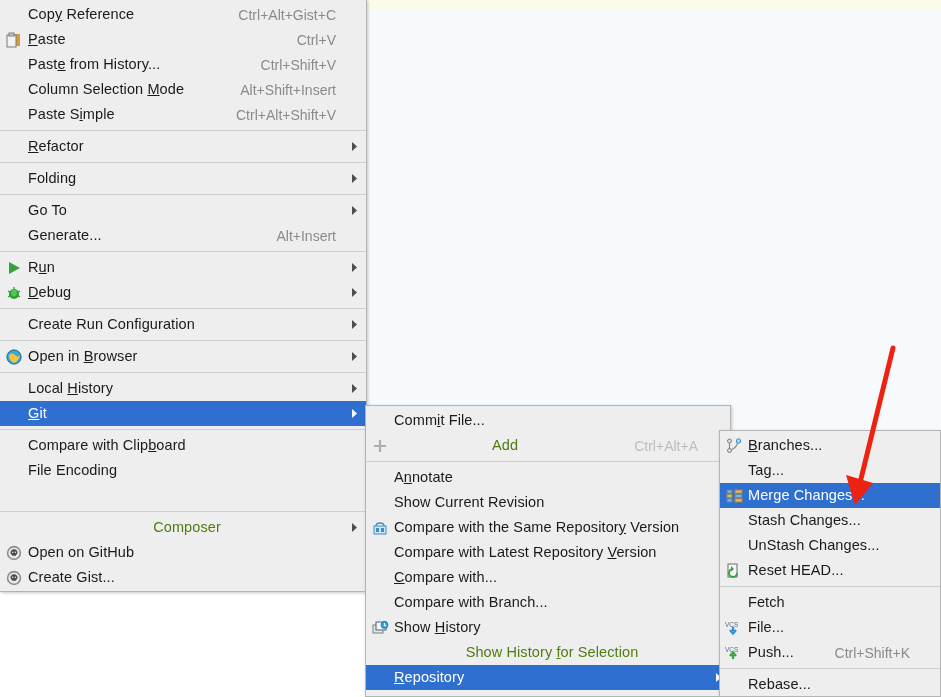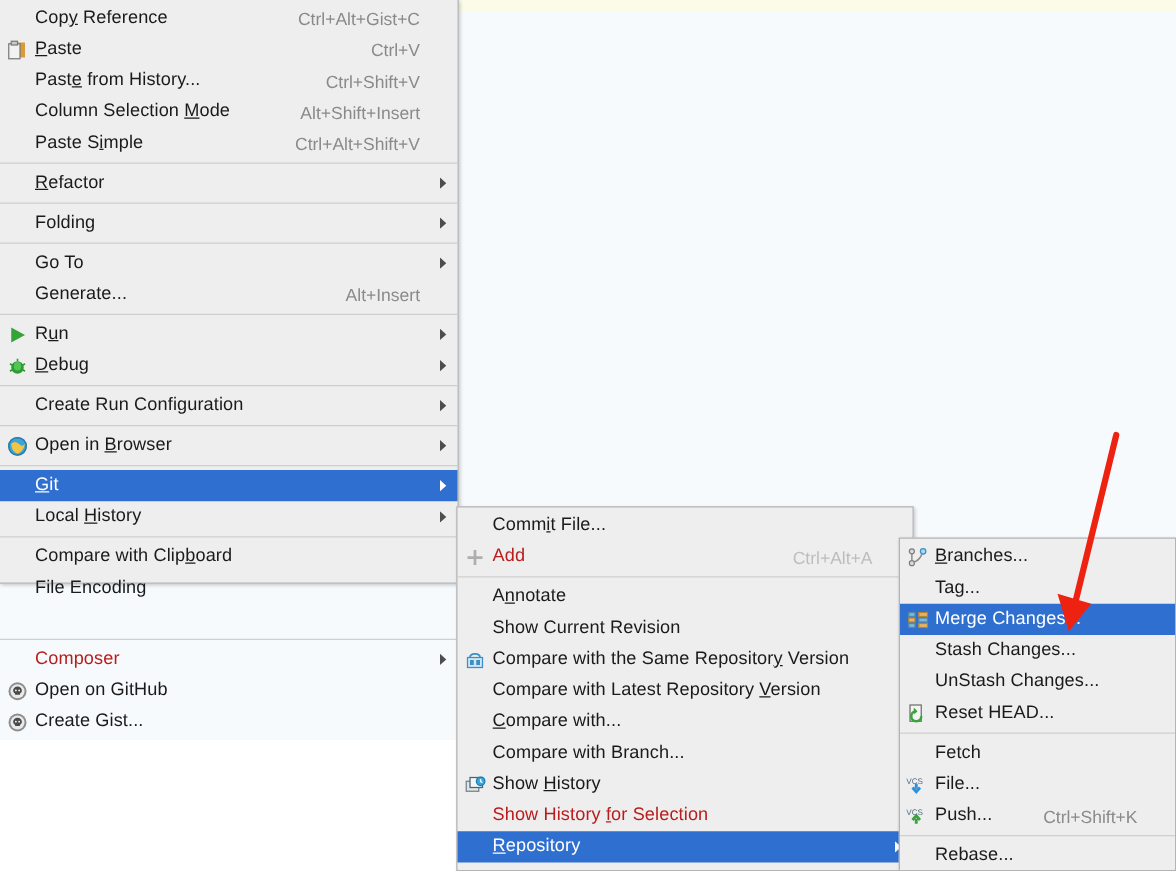--- a/index.html
+++ b/index.html
@@ -61,27 +61,27 @@
     padding-right:10px;
   }
   .item .arrow{
     width:16px;min-width:16px;
     display:flex;align-items:center;justify-content:center;
     padding-right:4px;
   }
   .item .arrow svg{display:block;}
   .item.sel{background:#2f6fd0;color:#ffffff;}
   .item.sel .lbl{color:#ffffff;}
-  .item.dis .lbl{color:#b91c1c;}
+  .item.dis .lbl{color:#4d7c0f;text-align:center;}
   .item.dis .acc{color:#bdbdbd;}
   .sep{height:1px;background:#cfcfcf;margin:3px 0;}
   u{text-decoration:underline;}
 
   
-  #menu1{left:0px;top:0px;width:367px;height:467px;border-left:none;border-top:none;}
+  #menu1{left:0px;top:0px;width:367px;height:592px;border-left:none;border-top:none;}
   
   #menu2{left:365px;top:405px;width:366px;height:292px;}
   
   #menu3{left:719px;top:430px;width:222px;height:267px;}
 
   #menu2 .item .acc{padding-right:12px;}
   #menu3 .item .acc{padding-right:10px;}
 
   
   #red-arrow{position:absolute;left:760px;top:335px;width:181px;height:185px;pointer-events:none;}
@@ -215,35 +215,35 @@
         </svg>
       </span>
       <span class="lbl">Open in <u>B</u>rowser</span>
       <span class="arrow">
         <svg width="7" height="9" viewBox="0 0 7 9">
           <path d="M1 0 L6 4.5 L1 9 Z" fill="#4d4d4d"></path>
         </svg>
       </span>
     </div>
     <div class="sep"></div>
+    <div class="item">
+      <span class="ico"></span>
+      <span class="lbl">Local <u>H</u>istory</span>
+      <span class="arrow">
+        <svg width="7" height="9" viewBox="0 0 7 9">
+          <path d="M1 0 L6 4.5 L1 9 Z" fill="#4d4d4d"></path>
+        </svg>
+      </span>
+    </div>
     <div class="item sel">
       <span class="ico"></span>
       <span class="lbl"><u>G</u>it</span>
       <span class="arrow">
         <svg width="7" height="9" viewBox="0 0 7 9">
           <path d="M1 0 L6 4.5 L1 9 Z" fill="#ffffff"></path>
-        </svg>
-      </span>
-    </div>
-    <div class="item">
-      <span class="ico"></span>
-      <span class="lbl">Local <u>H</u>istory</span>
-      <span class="arrow">
-        <svg width="7" height="9" viewBox="0 0 7 9">
-          <path d="M1 0 L6 4.5 L1 9 Z" fill="#4d4d4d"></path>
         </svg>
       </span>
     </div>
     <div class="sep"></div>
     <div class="item">
       <span class="ico"></span>
       <span class="lbl">Compare with Clip<u>b</u>oard</span>
       <span class="arrow"></span>
     </div>
     <div class="item">

